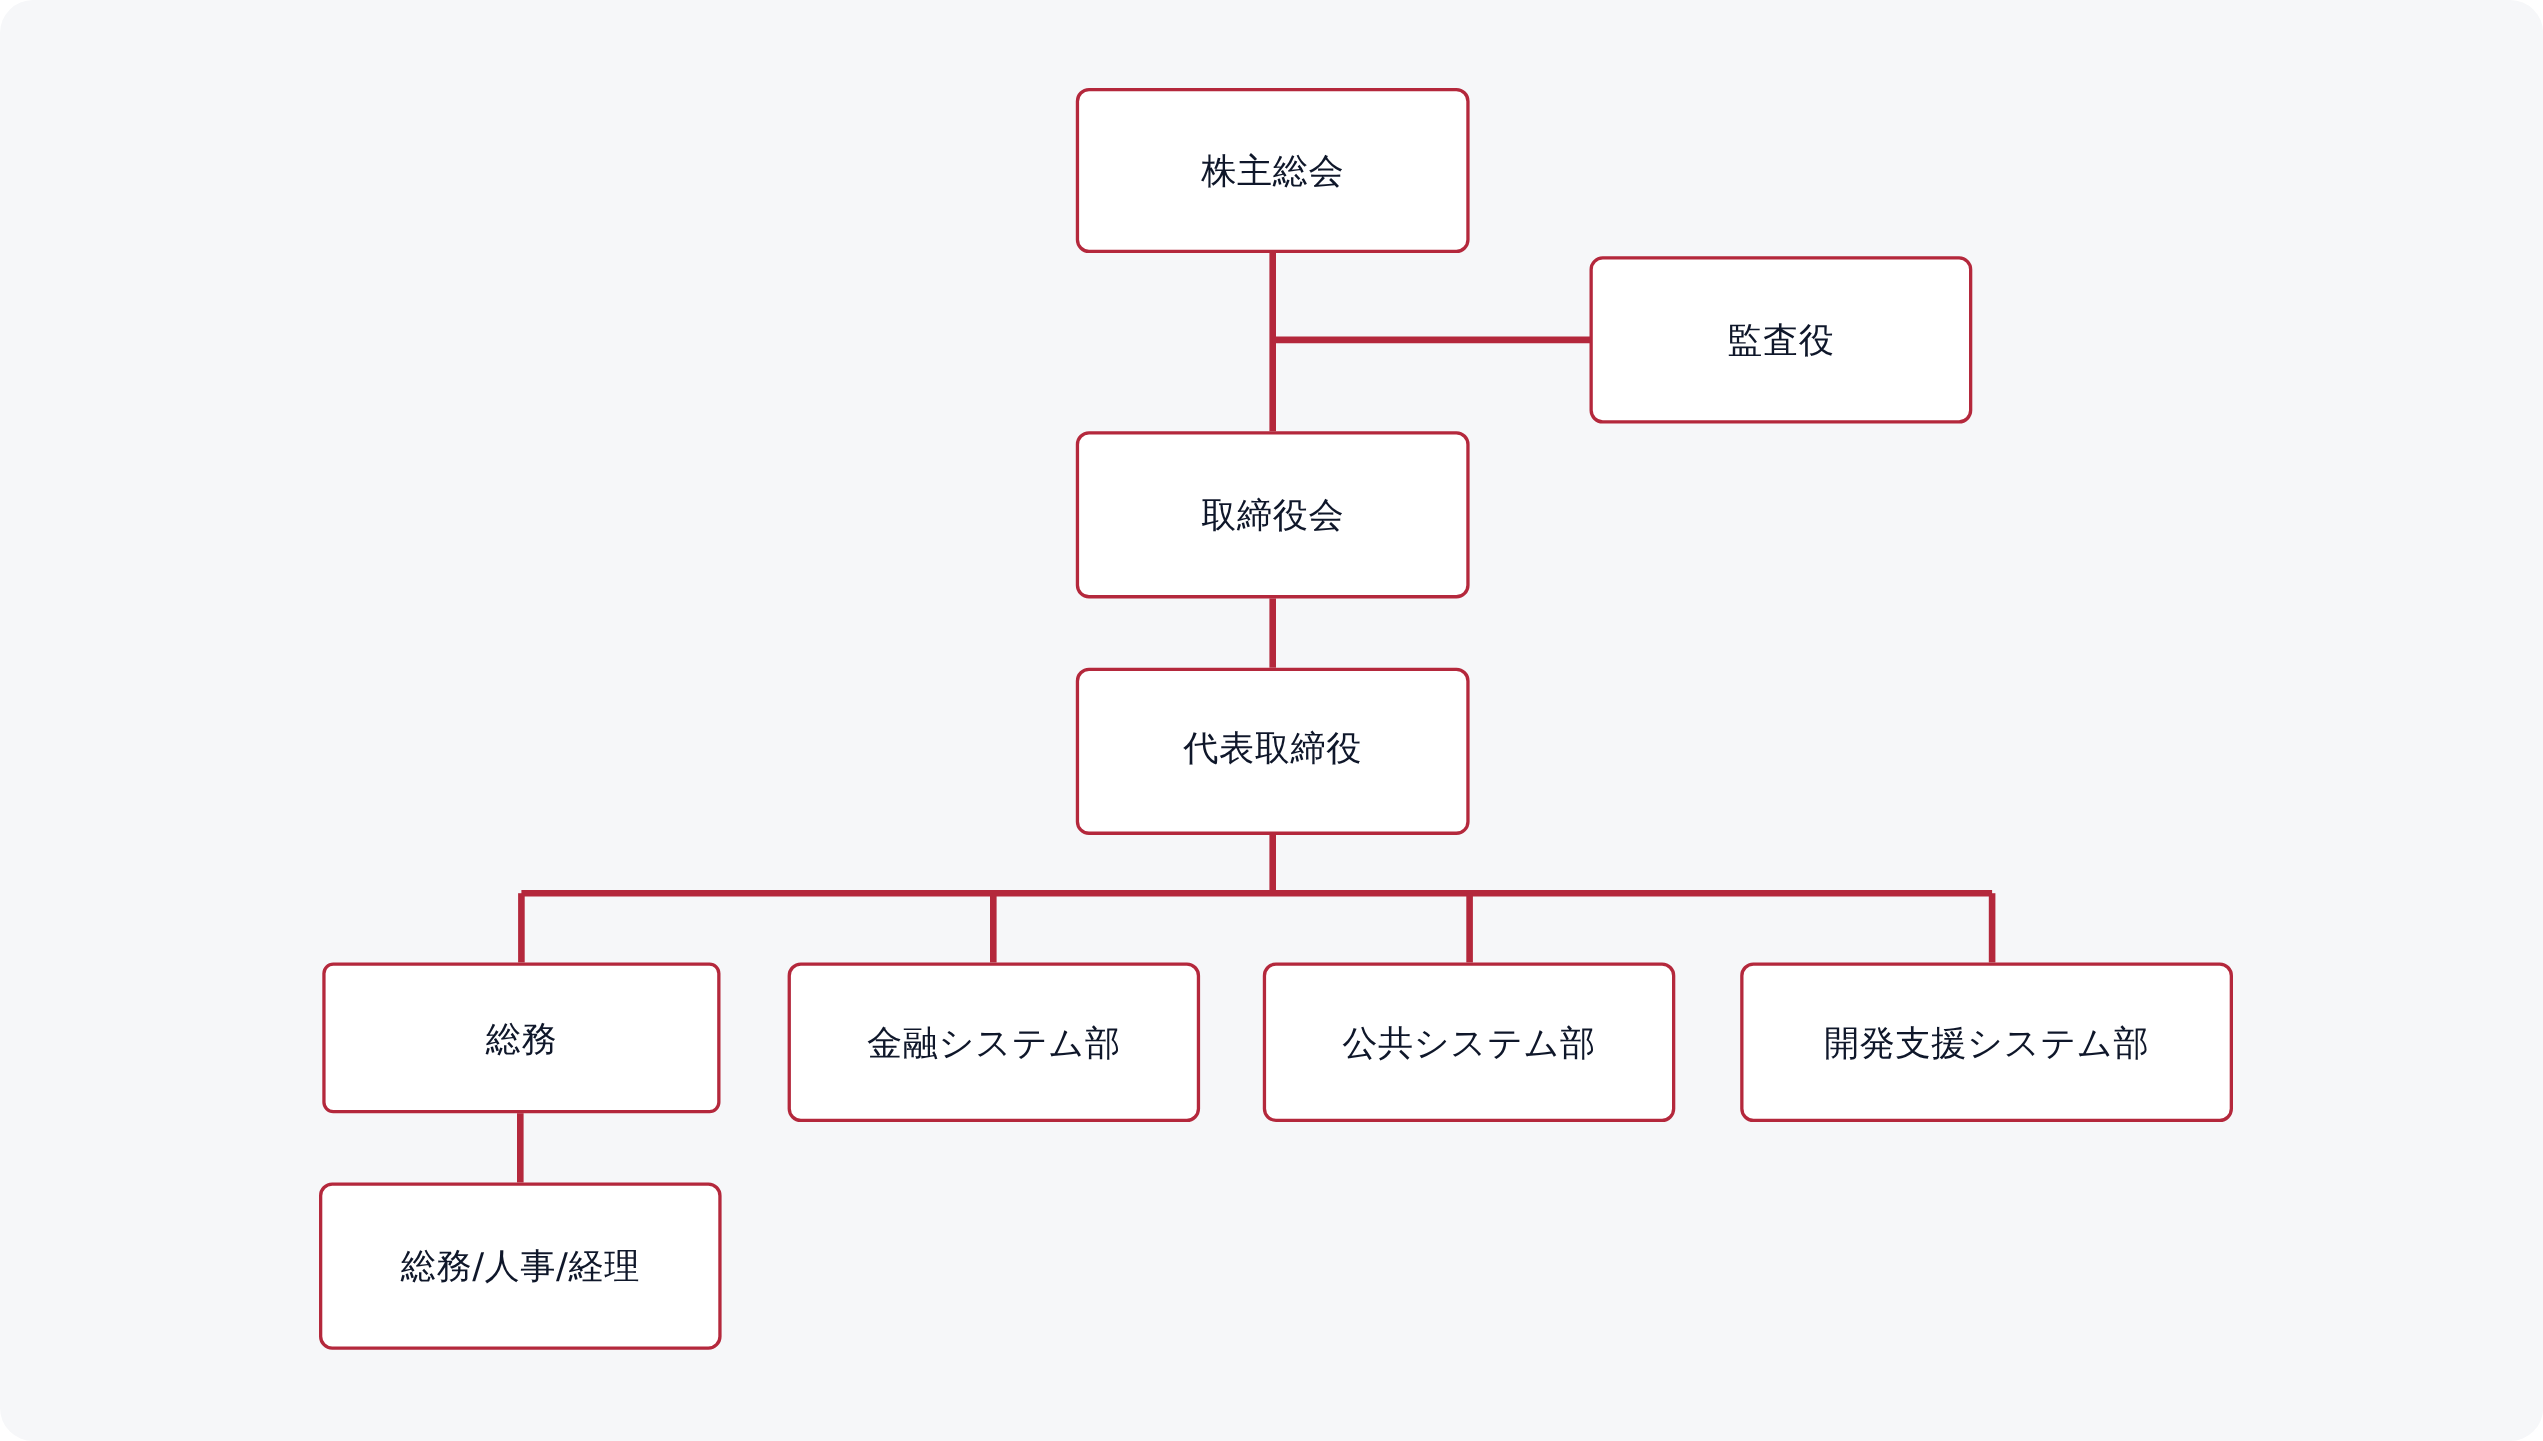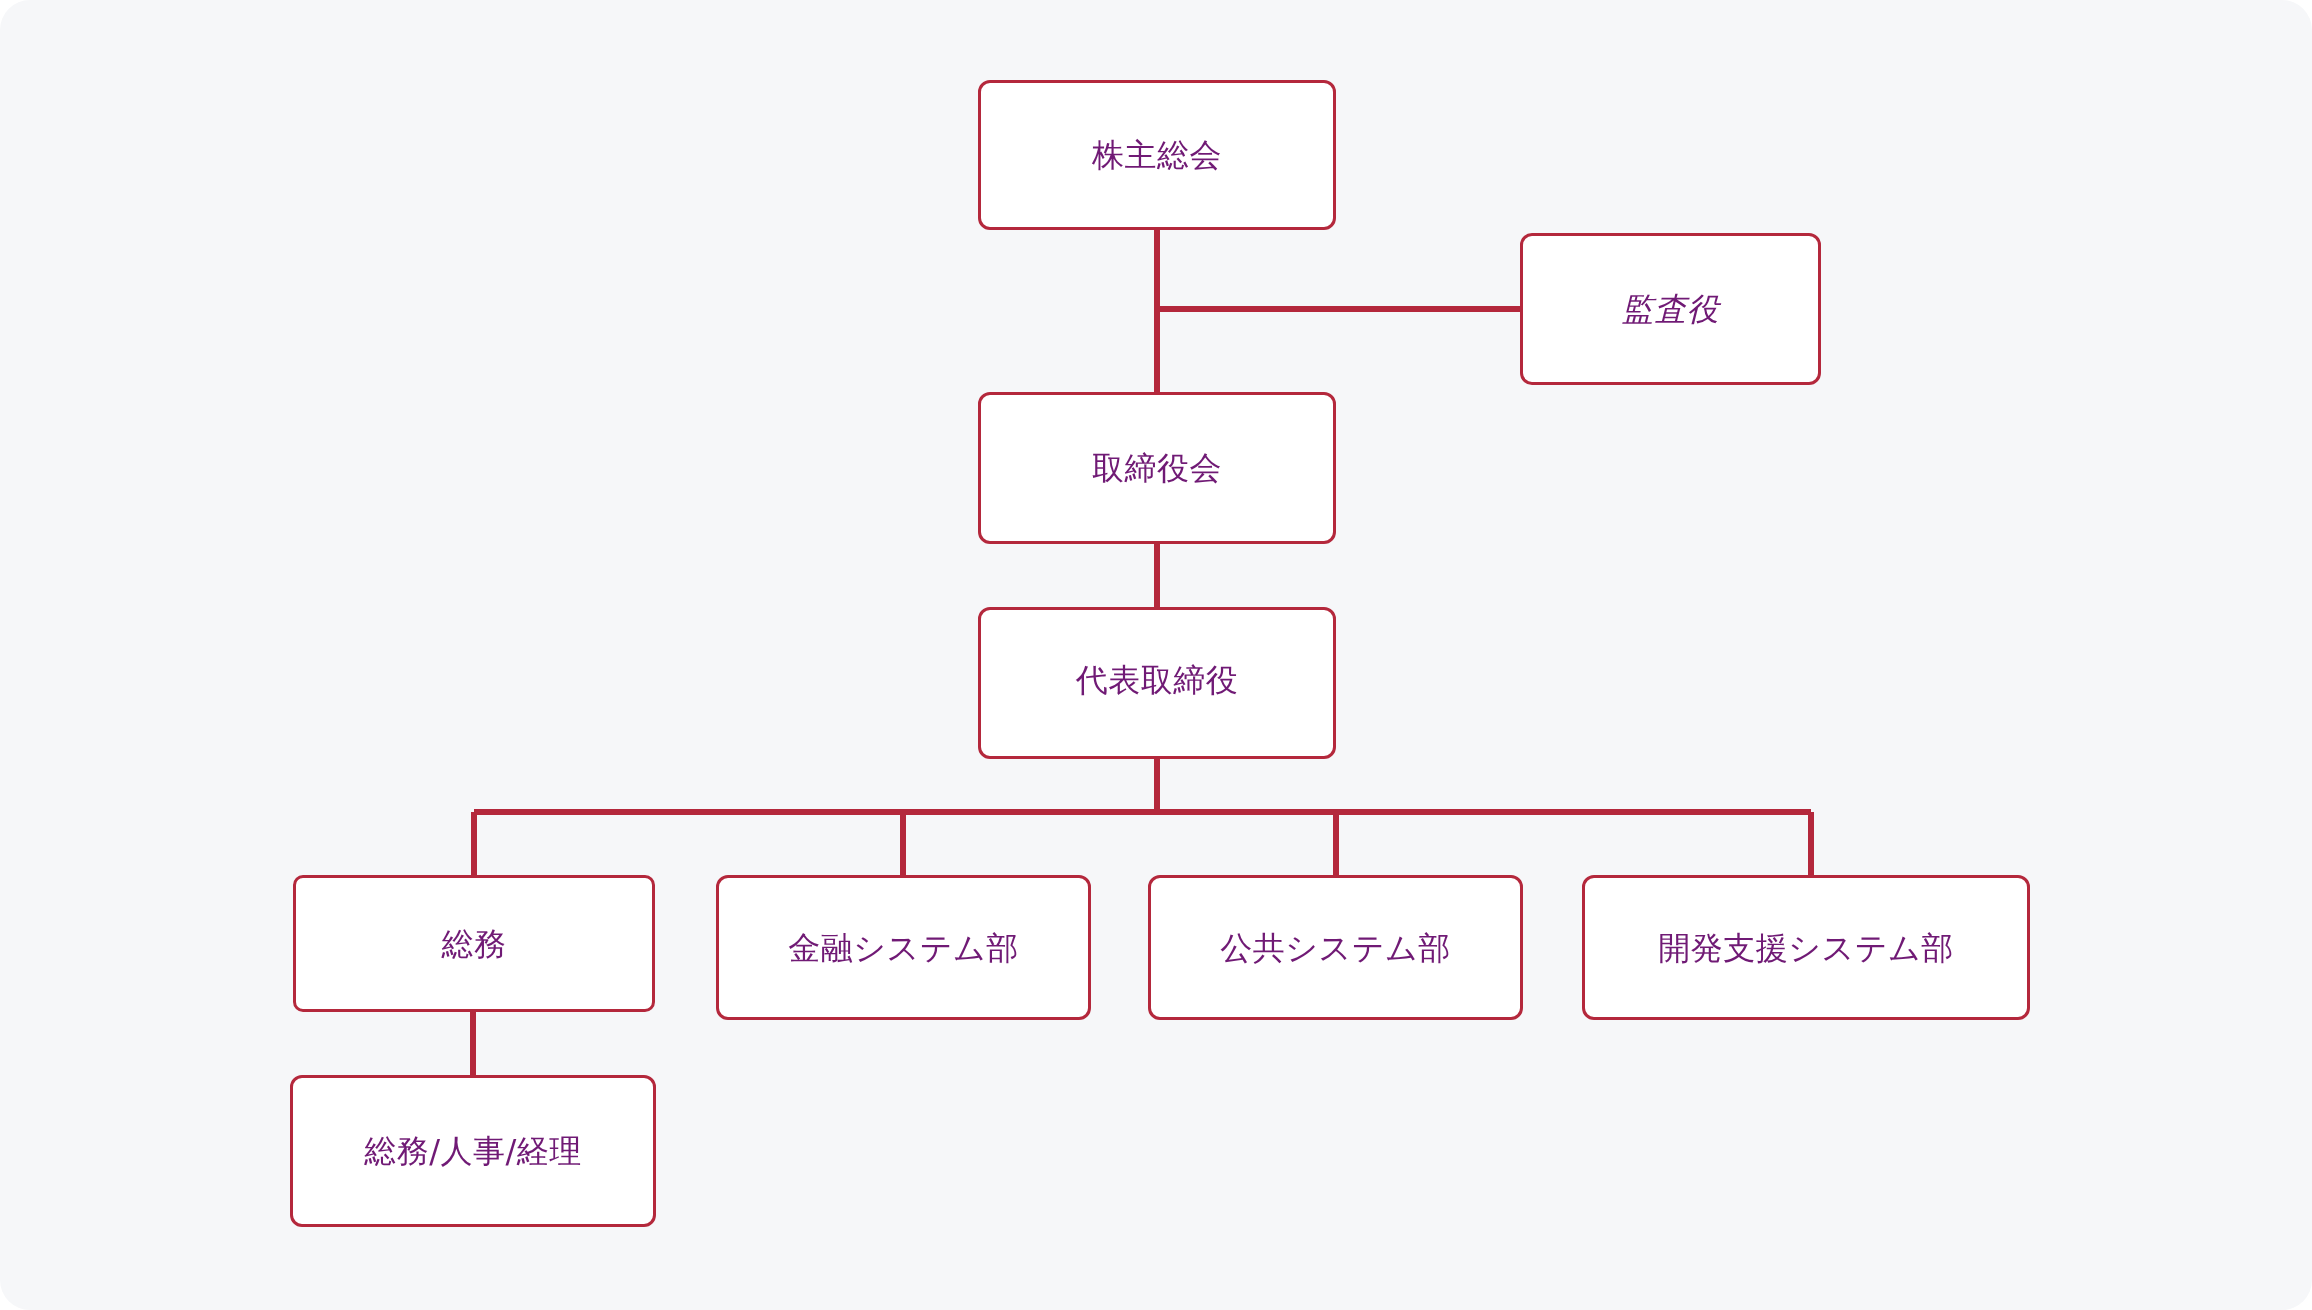--- a/index.html
+++ b/index.html
@@ -35,21 +35,21 @@
     box-sizing: border-box;
     background: #ffffff;
     border: 3px solid #b4283c;
     border-radius: 12px;
     display: flex;
     align-items: center;
     justify-content: center;
     z-index: 2;
   }
   .node-label {
-    color: #701a75;
+    color: #0f172a;
     font-size: 32px;
     line-height: 1.25;
     letter-spacing: 0.5px;
     white-space: nowrap;
     text-align: center;
   }
 </style>
 </head>
 <body>
 
@@ -75,21 +75,21 @@
       <line x1="1811" y1="812" x2="1811" y2="875"></line>
 
       <line x1="473" y1="1012" x2="473" y2="1075"></line>
     </g>
   </svg>
 
   <div class="node" style="left:978px; top:80px; width:358px; height:150px;">
     <span class="node-label">株主総会</span>
   </div>
 
-  <div class="node" style="left:1520px; top:233px; width:301px; height:152px;font-style:italic;">
+  <div class="node" style="left:1445px; top:233px; width:348px; height:152px;">
     <span class="node-label">監査役</span>
   </div>
 
   <div class="node" style="left:978px; top:392px; width:358px; height:152px;">
     <span class="node-label">取締役会</span>
   </div>
 
   <div class="node" style="left:978px; top:607px; width:358px; height:152px;font-family:Liberation Mono, monospace;">
     <span class="node-label">代表取締役</span>
   </div>

